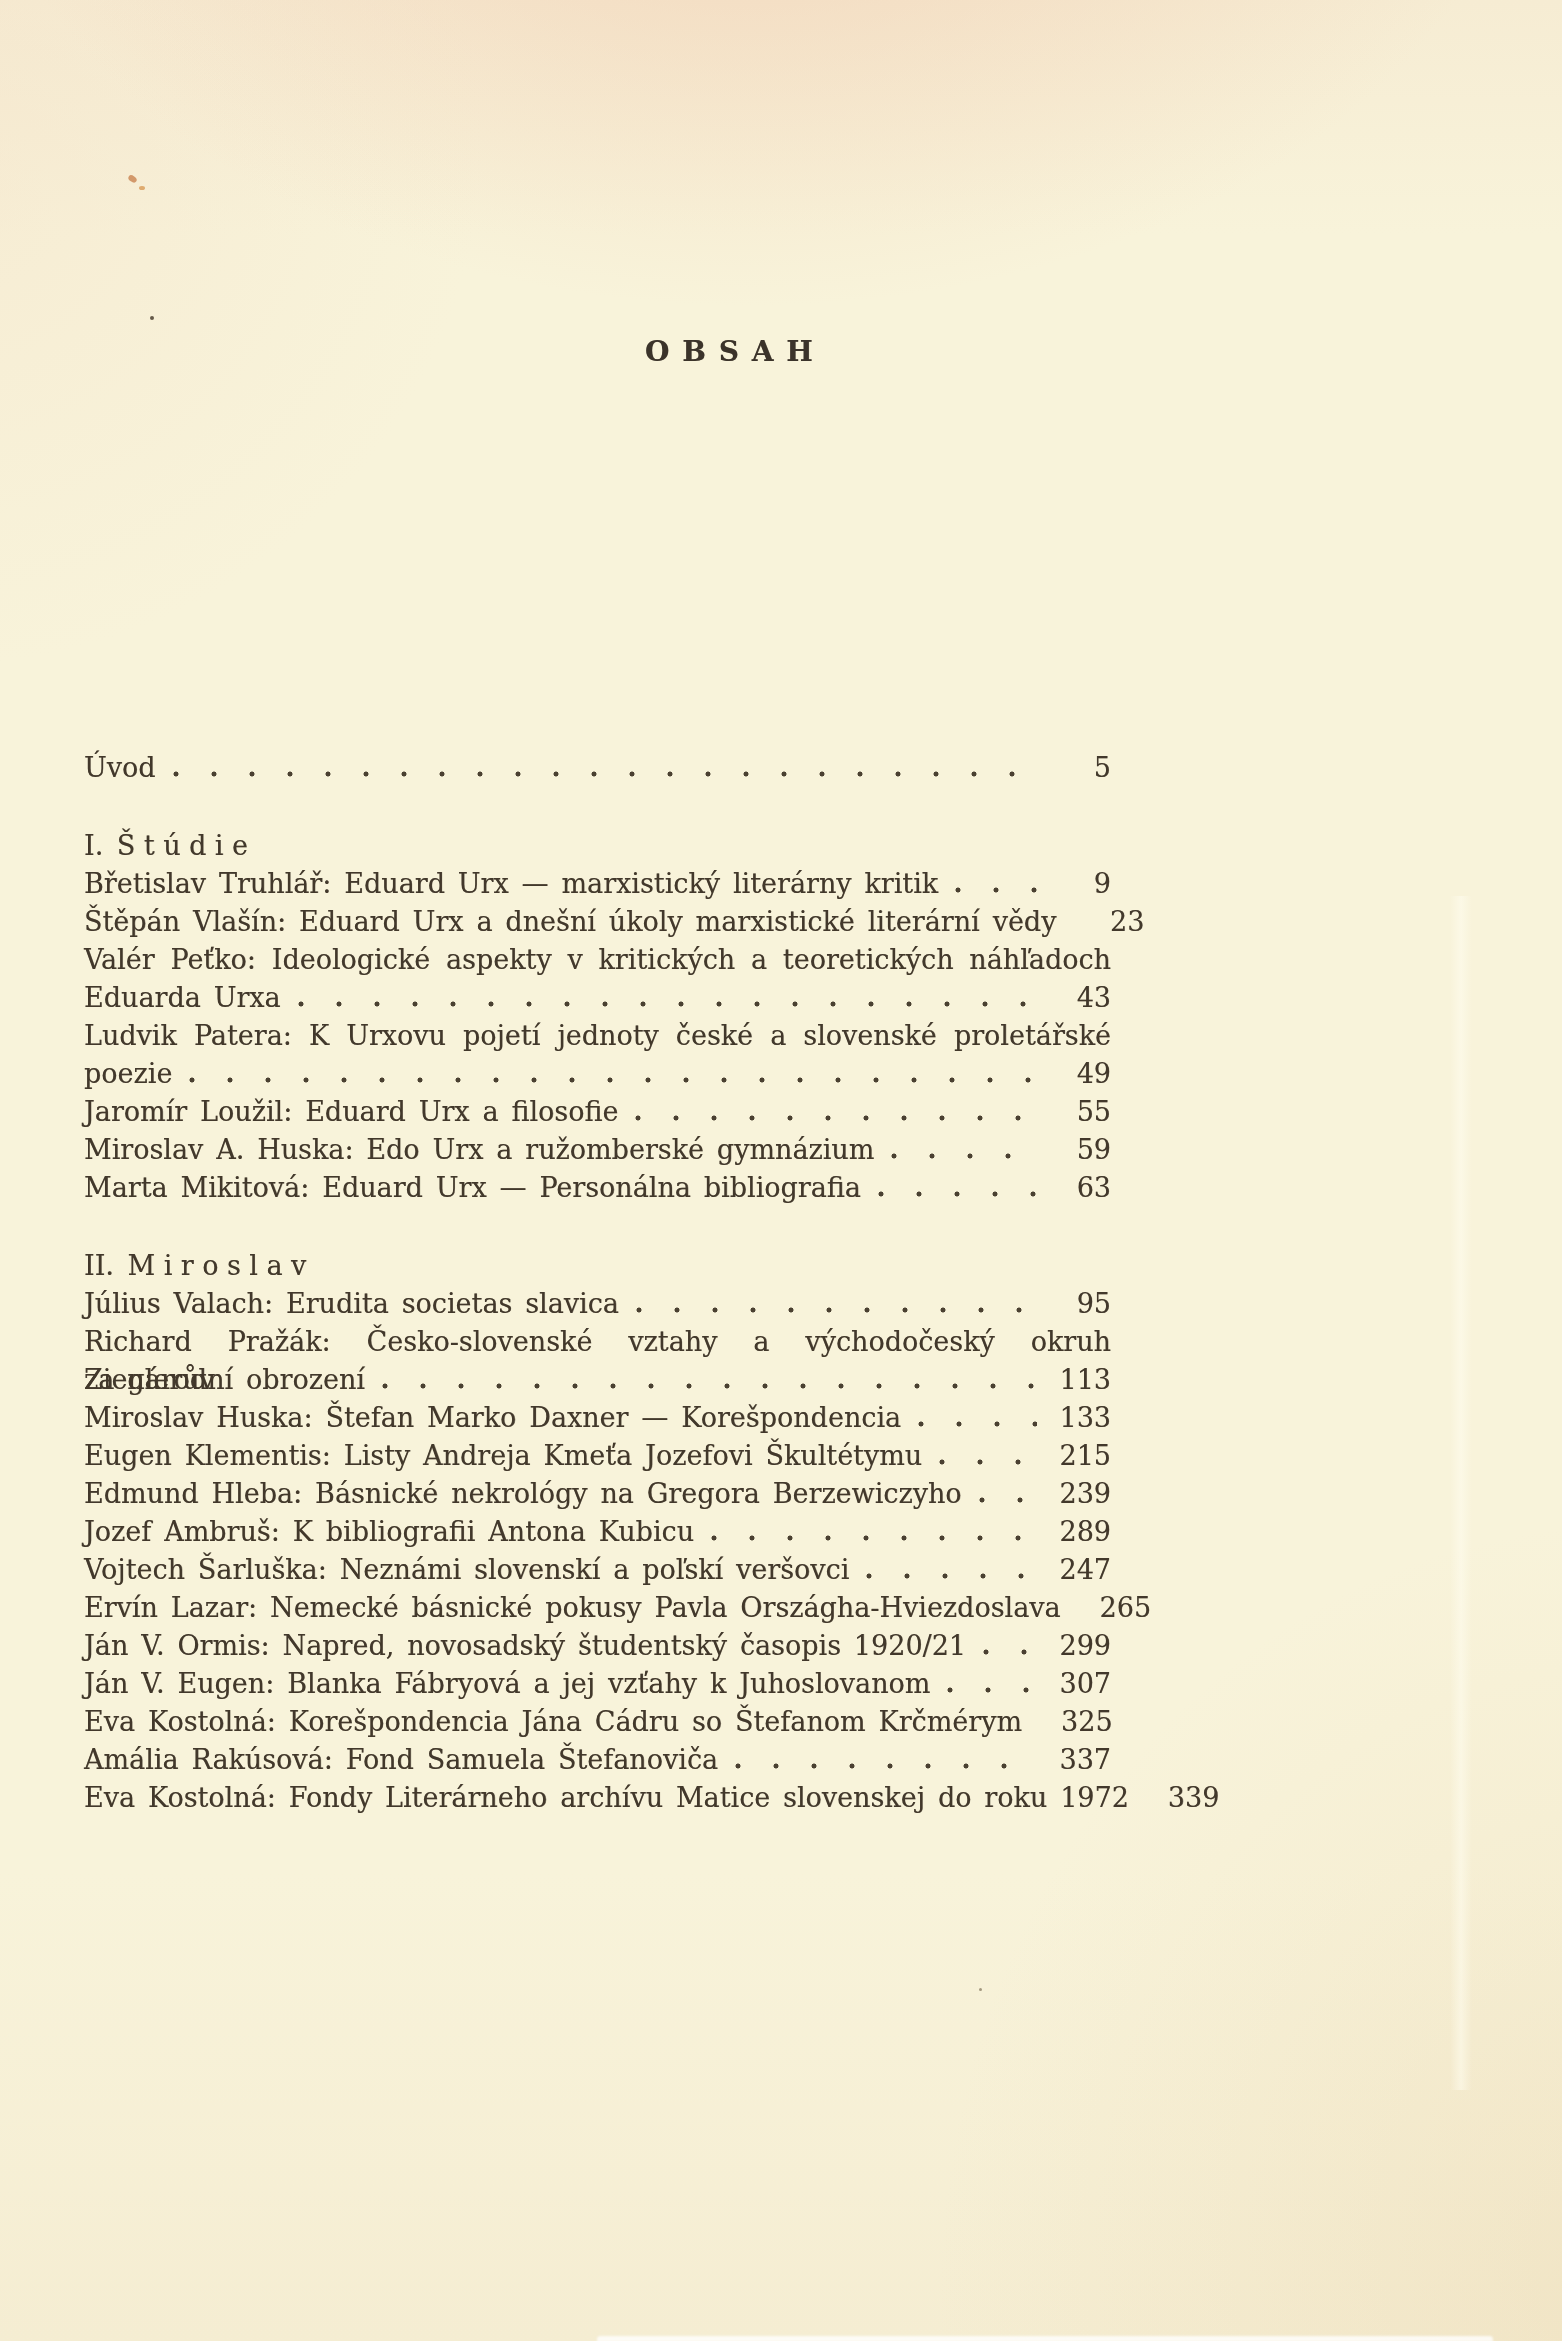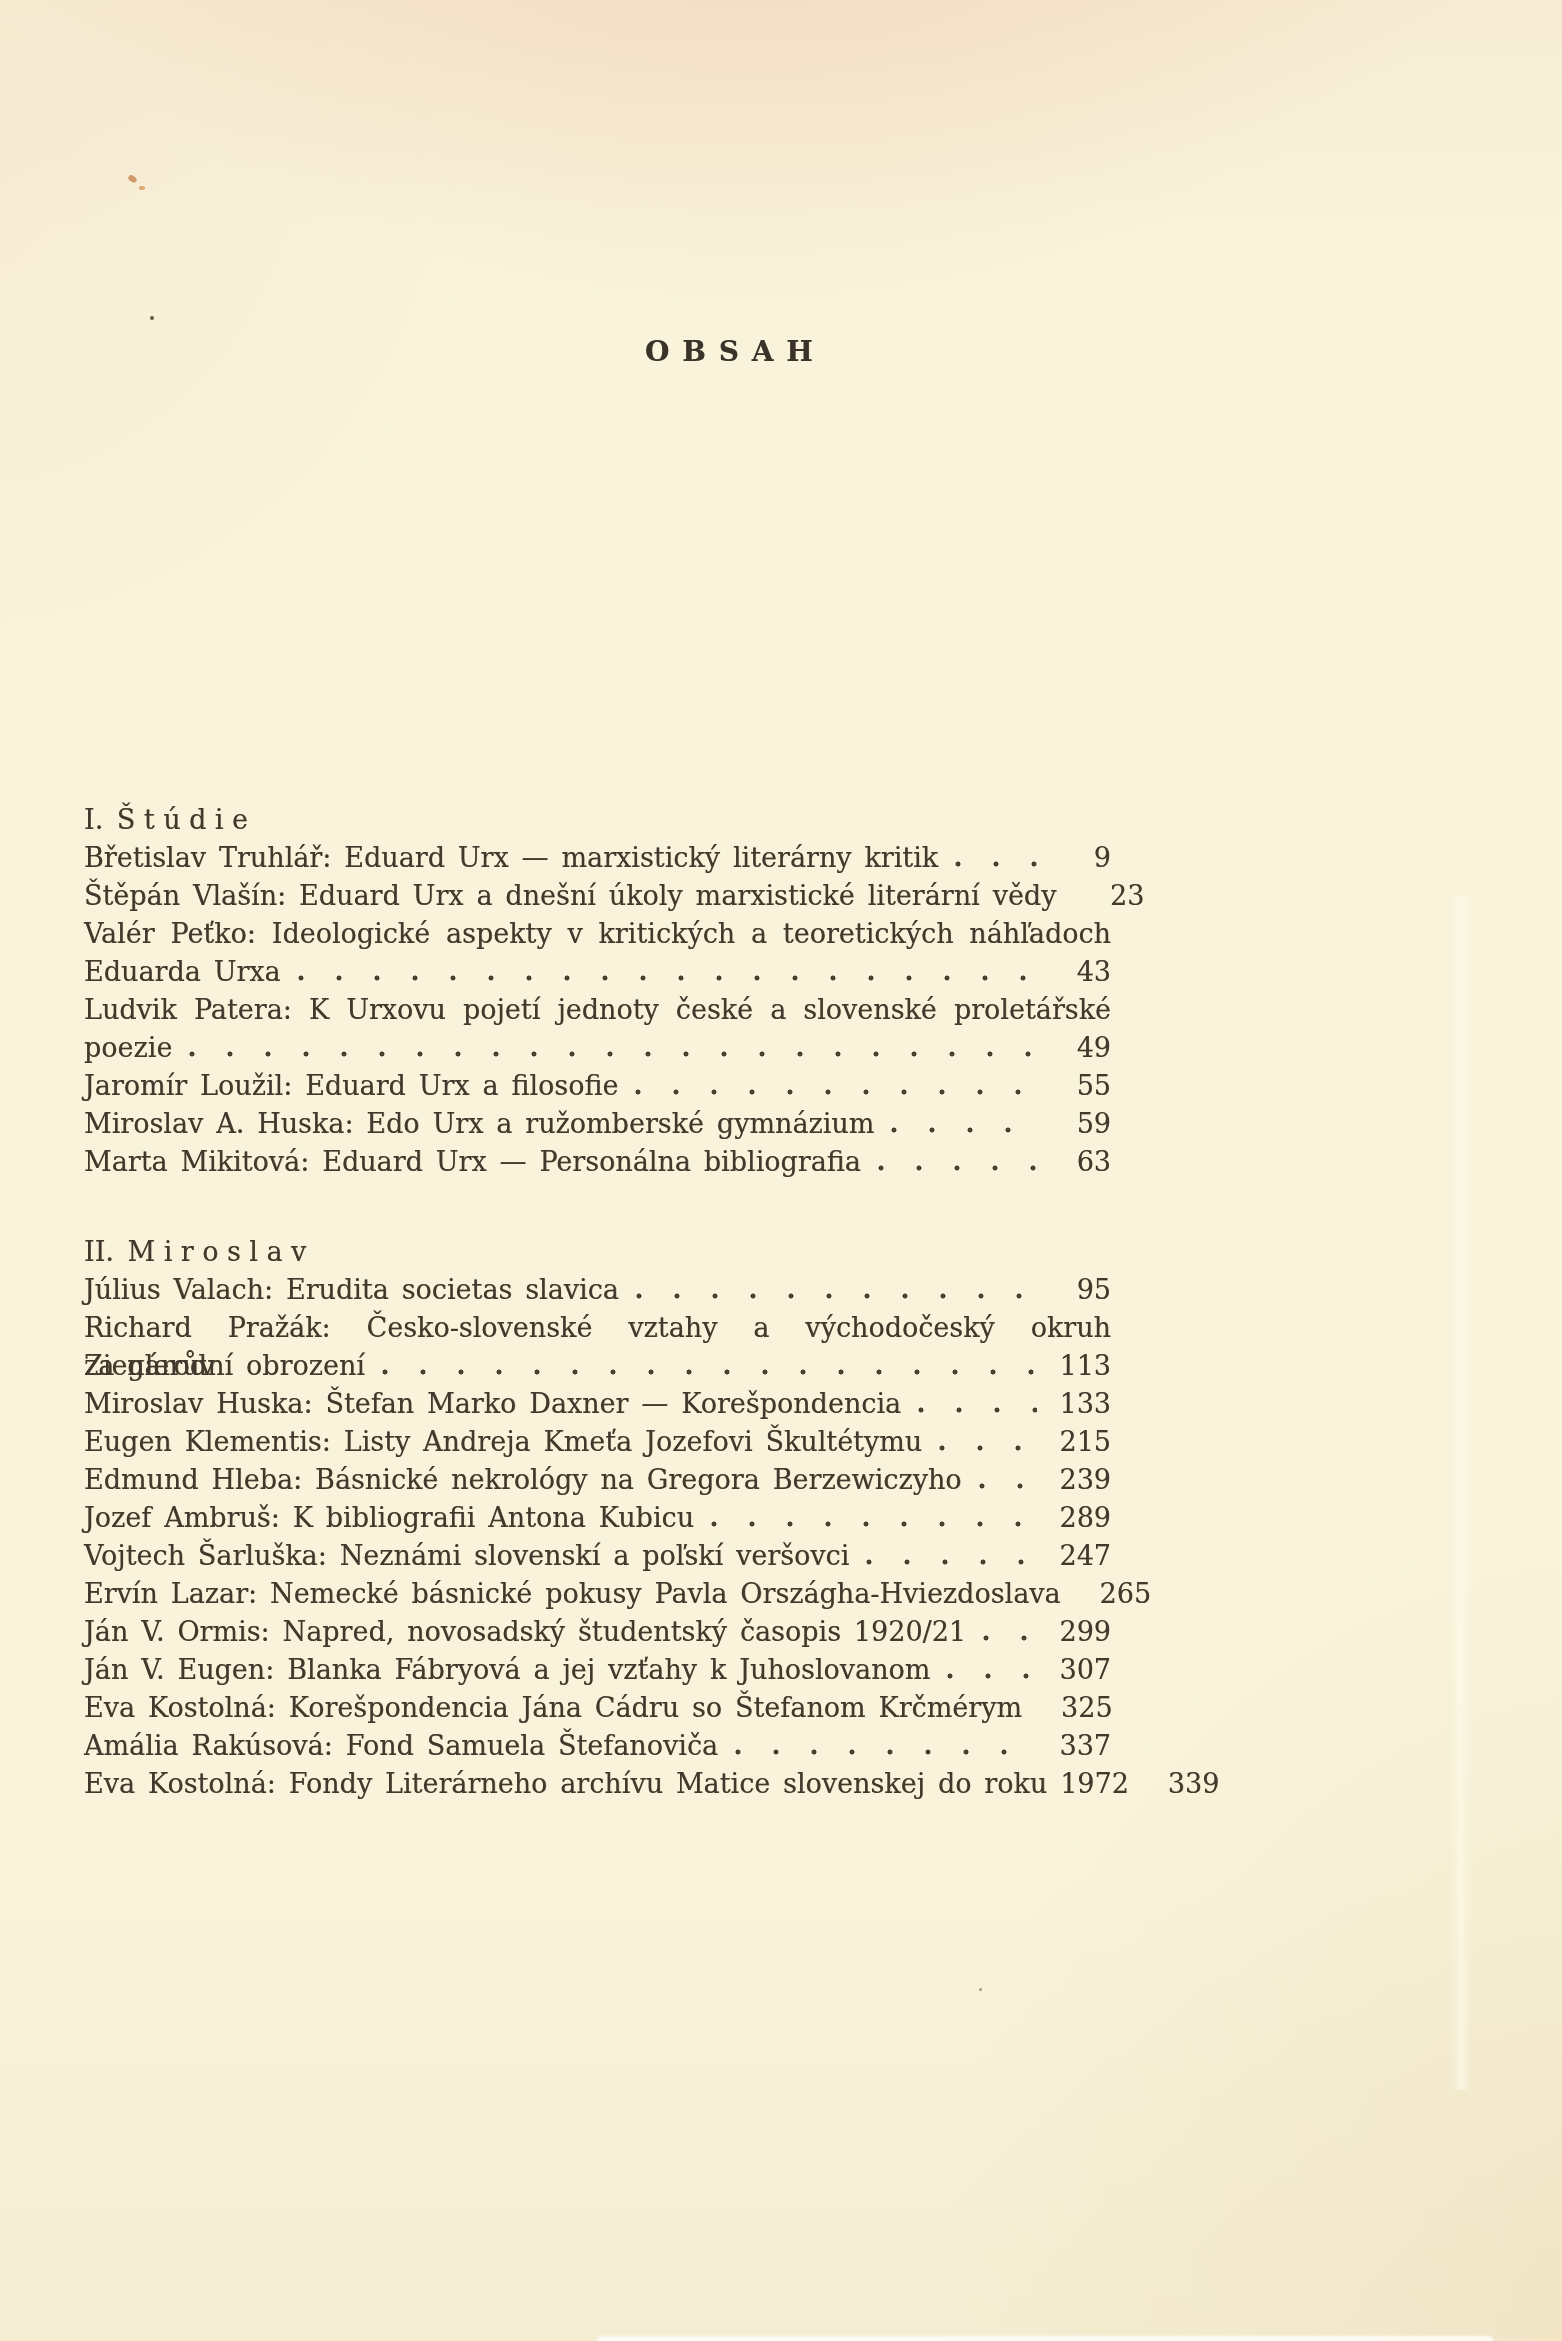--- a/index.html
+++ b/index.html
@@ -33,21 +33,21 @@
   .leader {
     flex:1 1 0; min-width:0; align-self:flex-end;
     height:6px; margin:0 22px 10.2px 17px;
     background-image:radial-gradient(circle at 3px 3px, #4a4031 2.2px, rgba(74,64,49,0) 2.8px);
     background-size:38px 6px; background-repeat:repeat-x; background-position:left bottom;
   }
   .leader.blank { background:none; }
   .num { flex:0 0 auto; min-width:49px; text-align:right; }
   .row.fill { display:block; text-align:justify; text-align-last:justify; white-space:normal; }
   .row.fill .t { display:inline; }
-  .sec-head { height:38px; line-height:38px; margin-top:52px; white-space:nowrap; }
+  .sec-head { height:38px; line-height:38px; margin-top:40px; white-space:nowrap; }
   .sec-head .sec-title { letter-spacing:8.5px; margin-left:13.6px; }
   .speck { position:absolute; border-radius:50%; }
   .speck.s1 { left:128px; top:176px; width:9.4px; height:6px; background:#c98350; opacity:0.8; transform:rotate(35deg); }
   .speck.s2 { left:139px; top:186px; width:6px; height:4.3px; background:#d89a55; opacity:0.8; }
   .speck.s3 { left:150px; top:316px; width:4.3px; height:4.3px; background:#4a3e30; opacity:0.85; }
   .speck.s4 { left:979px; top:1988px; width:3.4px; height:3.4px; background:#6b5c44; opacity:0.6; }
   .edge-light {
     position:absolute; bottom:0; left:597px; width:896px; height:6px;
     background:rgba(255,255,255,0.8); border-radius:3.4px 3.4px 0 0; filter:blur(0.9px);
   }
@@ -63,20 +63,25 @@
 <div class="speck s2"></div>
 <div class="speck s3"></div>
 <div class="speck s4"></div>
 <div class="streak"></div>
 <div class="edge-light"></div>
 
 <h1 class="obsah">OBSAH</h1>
 
 <div class="toc">
 
+  <div class="row">
+    <span class="t">Úvod</span>
+    <span class="leader"></span>
+    <span class="num">5</span>
+  </div>
 
   <div class="sec-head">
     <span class="numeral">I.</span><span class="sec-title">Štúdie</span>
   </div>
 
   <div class="row">
     <span class="t">Břetislav Truhlář: Eduard Urx — marxistický literárny kritik</span>
     <span class="leader"></span>
     <span class="num">9</span>
   </div>

